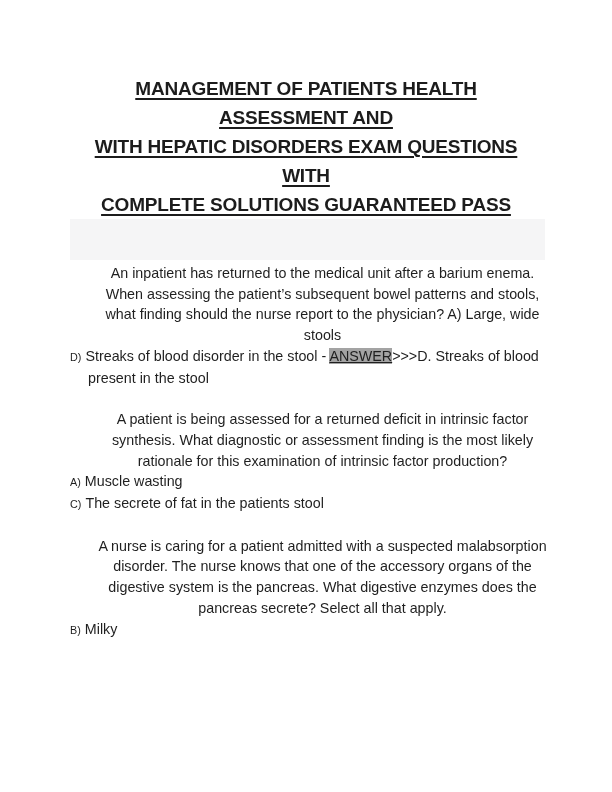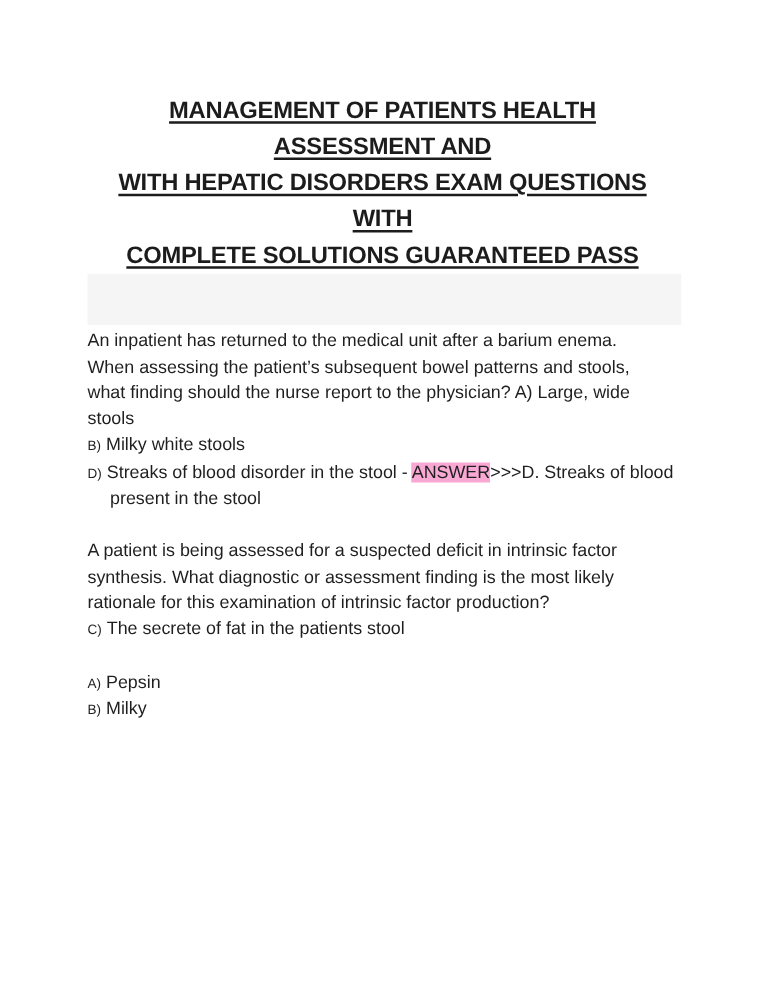--- a/index.html
+++ b/index.html
@@ -44,64 +44,69 @@
     margin-top: 3px;
     font-size: 14.3px;
     line-height: 20.7px;
   }
   .question {
     margin: 0 0 21px 0;
   }
   .stem {
     margin: 0;
     white-space: pre-line;
+    text-align: center;
   }
   .option {
     margin: 0;
     padding-left: 18px;
     text-indent: -18px;
     white-space: pre-line;
   }
   .opt-letter {
     font-size: 10.8px;
     margin-right: 4px;
   }
   .hl {
-    background: #f9a8d4;
+    background: #a3a3a3;
+    text-decoration: underline;
   }
 </style>
 </head>
 <body>
 
 <div class="page">
 
   <h1 class="doc-title">MANAGEMENT OF PATIENTS HEALTH ASSESSMENT AND
 WITH HEPATIC DISORDERS EXAM QUESTIONS WITH
 COMPLETE SOLUTIONS GUARANTEED PASS</h1>
 
   <div class="spacer-box"></div>
 
   <div class="content">
 
     <div class="question">
       <p class="stem">An inpatient has returned to the medical unit after a barium enema.
 When assessing the patient’s subsequent bowel patterns and stools,
 what finding should the nurse report to the physician? A) Large, wide
 stools</p>
-      <p class="option"><span class="opt-letter">B)</span><span>Milky white stools</span><span class="hl"></span><span></span></p>
       <p class="option"><span class="opt-letter">D)</span><span>Streaks of blood disorder in the stool - </span><span class="hl">ANSWER</span><span>&gt;&gt;&gt;D. Streaks of blood
 present in the stool</span></p>
     </div>
 
     <div class="question">
-      <p class="stem">A patient is being assessed for a suspected deficit in intrinsic factor
+      <p class="stem">A patient is being assessed for a returned deficit in intrinsic factor
 synthesis. What diagnostic or assessment finding is the most likely
 rationale for this examination of intrinsic factor production?</p>
+      <p class="option"><span class="opt-letter">A)</span><span>Muscle wasting</span><span class="hl"></span><span></span></p>
       <p class="option"><span class="opt-letter">C)</span><span>The secrete of fat in the patients stool</span><span class="hl"></span><span></span></p>
     </div>
 
     <div class="question">
-      <p class="option"><span class="opt-letter">A)</span><span>Pepsin</span><span class="hl"></span><span></span></p>
+      <p class="stem">A nurse is caring for a patient admitted with a suspected malabsorption
+disorder. The nurse knows that one of the accessory organs of the
+digestive system is the pancreas. What digestive enzymes does the
+pancreas secrete? Select all that apply.</p>
       <p class="option"><span class="opt-letter">B)</span><span>Milky</span><span class="hl"></span><span></span></p>
     </div>
 
   </div>
 </div>
 
 </body></html>

